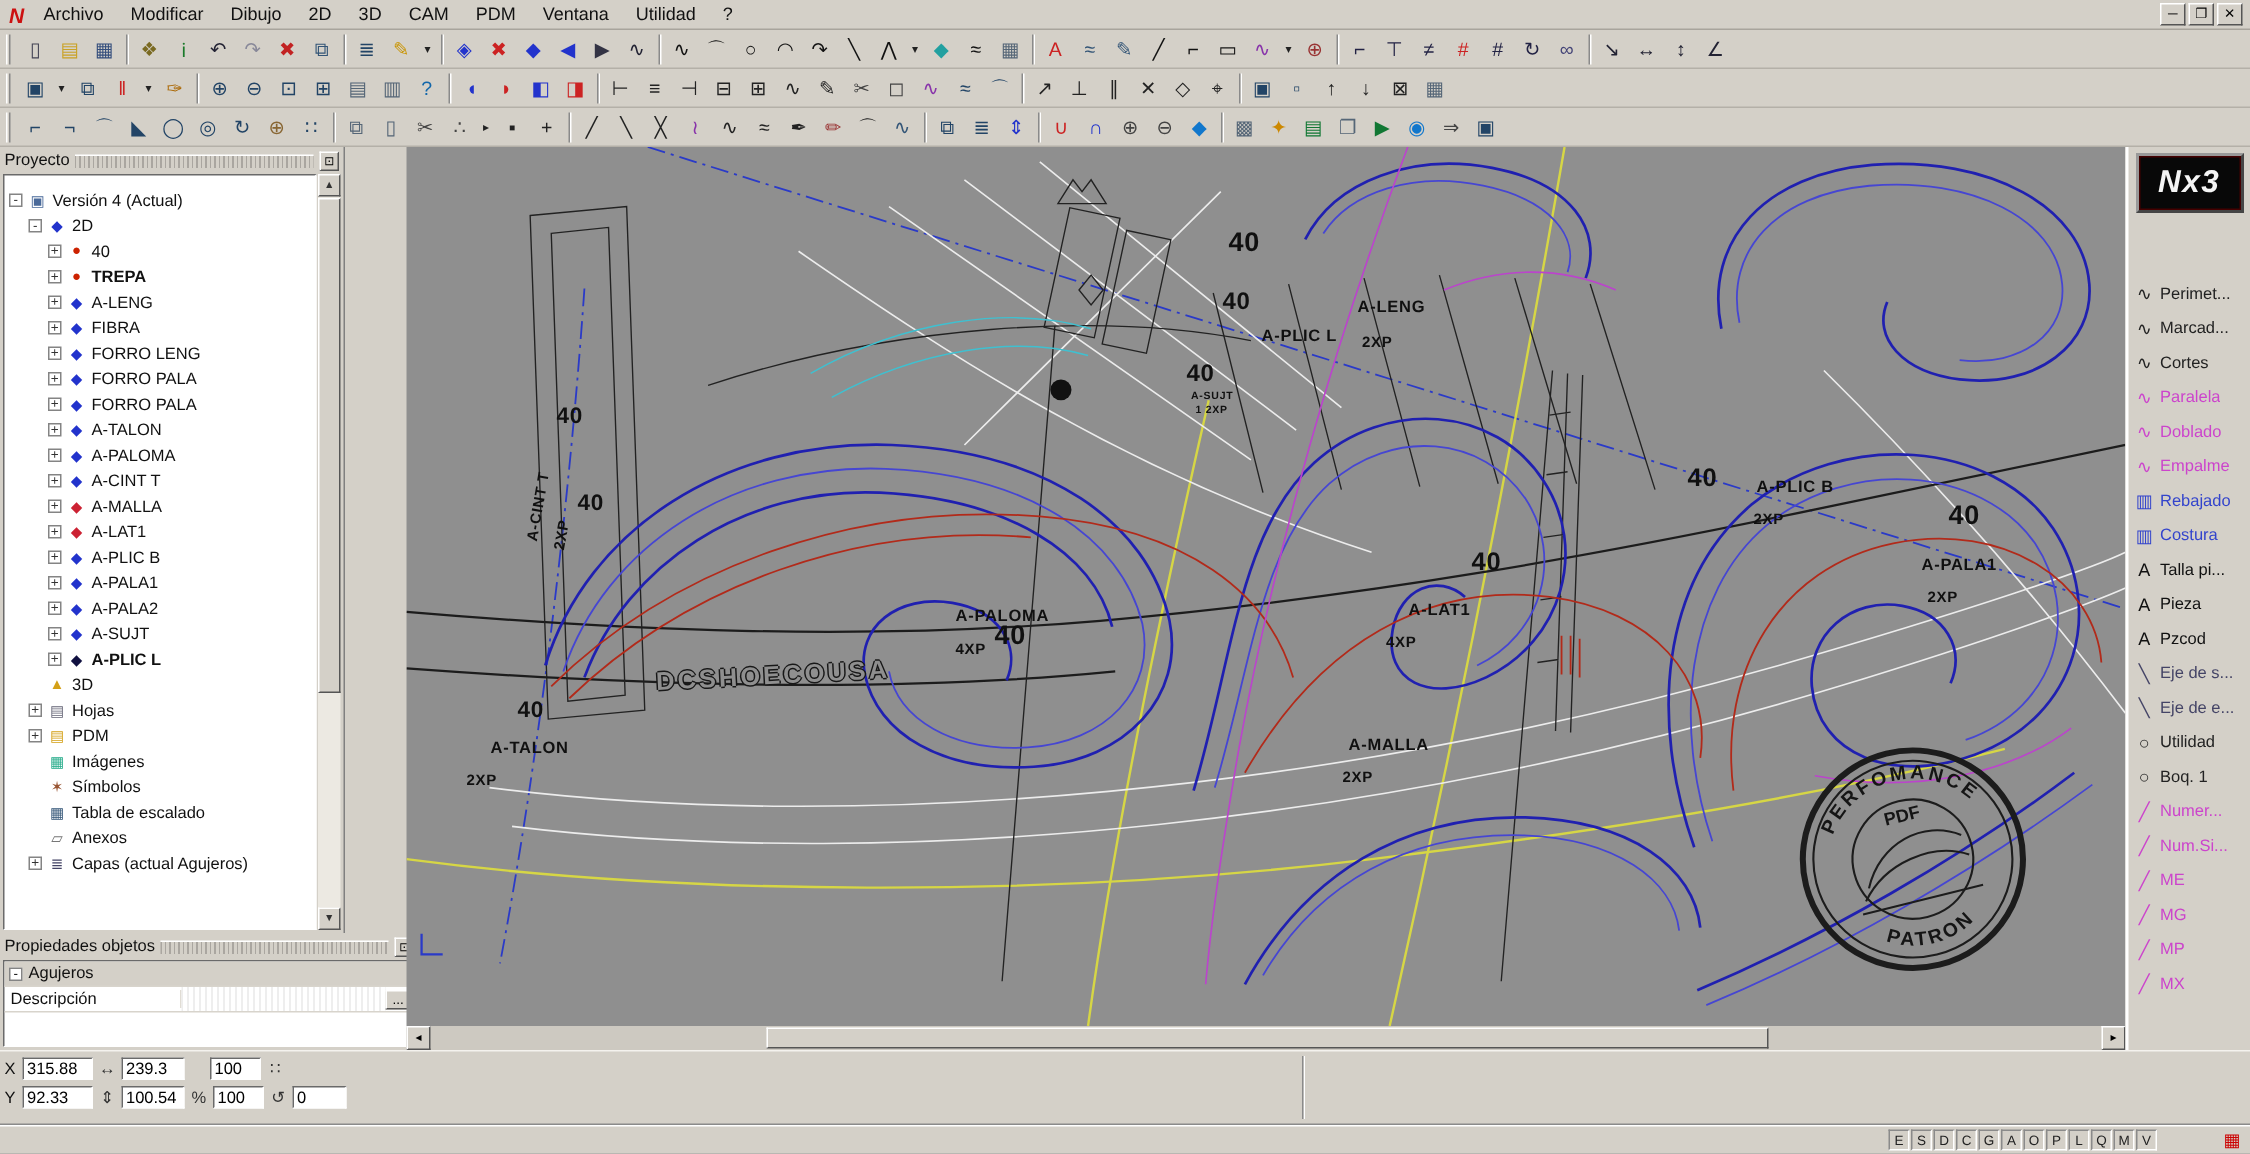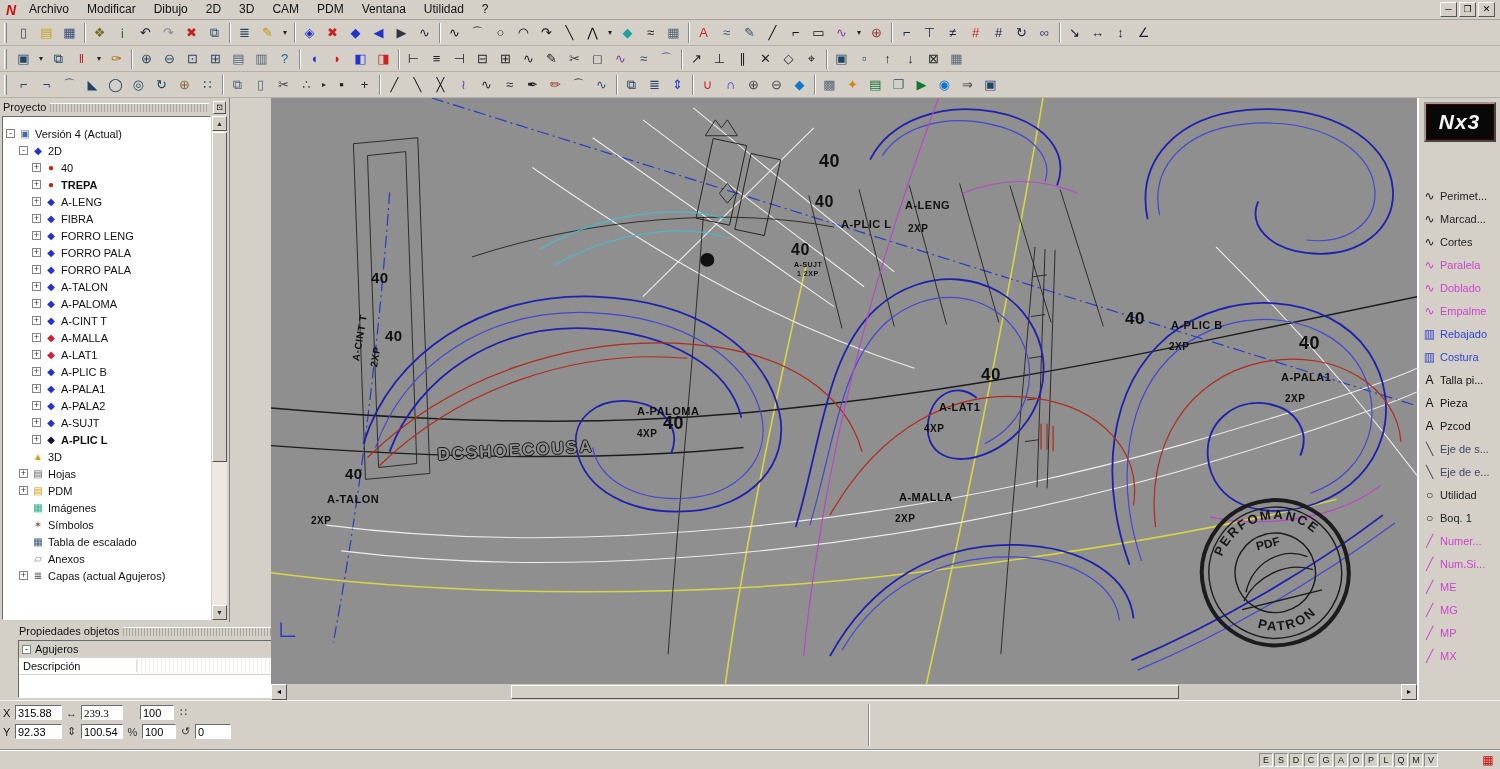--- a/index.html
+++ b/index.html
@@ -33,21 +33,21 @@
 .tree-row{height:17px;display:flex;align-items:center;gap:4px;white-space:nowrap}
 .expander{width:9px;height:9px;flex:0 0 9px;border:1px solid #848484;background:#fff;font-size:9px;line-height:7px;text-align:center;color:#333}
 .expander:empty{border-color:transparent;background:transparent}
 .ticon{width:12px;flex:0 0 12px;text-align:center;font-size:10px}
 .tlabel{font-size:11px}
 .tree-row.bold .tlabel{font-weight:bold}
 #tree-scroll{position:absolute;right:2px;top:18px;width:15px;bottom:2px;background:#ece9e2}
 .sb-btn{position:absolute;left:0;width:15px;height:15px;background:var(--chrome);border:1px solid;border-color:#fff #555 #555 #fff;font-size:7px;text-align:center;line-height:13px;color:#333;padding:0}
 .sb-thumb{position:absolute;left:0;width:15px;background:var(--chrome);border:1px solid;border-color:#fff #555 #555 #fff}
 
-#properties-panel{left:16px;top:622px;width:295px;height:78px;border-right:1px solid #be185d;padding:1px}
+#properties-panel{left:0;top:622px;width:295px;height:78px;border-right:1px solid #be185d;padding:1px}
 #props-body{position:absolute;left:2px;right:2px;top:18px;bottom:2px;background:#fff;border:1px solid;border-color:#6a6a6a #fff #fff #6a6a6a}
 .props-row{height:17px;display:flex;align-items:center;border-bottom:1px solid #d8d4cc}
 .props-row.group{background:var(--chrome);gap:4px;padding-left:3px}
 .props-row .exp{width:9px;height:9px;border:1px solid #848484;background:#fff;font-size:9px;line-height:7px;text-align:center}
 .props-label{font-size:11px;padding-left:4px;width:118px;border-right:1px solid #e0dcd4}
 .props-value{flex:1;height:100%;background:repeating-linear-gradient(90deg,#eee 0 1px,#fff 1px 4px)}
 .props-more{width:17px;height:13px;background:var(--chrome);border:1px solid;border-color:#fff #555 #555 #fff;font-size:9px;line-height:10px;text-align:center;margin-right:17px;padding:0}
 #props-scroll{position:absolute;right:1px;top:1px;width:15px;bottom:1px;background:#ece9e2}
 
 
@@ -673,21 +673,21 @@
         <span class="tool-label">MX</span>
       </div>
     </div>
 </div>
 
 <div id="status-bar">
   <div class="coord-row">
     <span class="coord-label">X</span>
     <input class="field" style="width: 47px;" value="315.88">
     <span class="sicon">↔</span>
-    <input class="field" style="width: 42px; font-family: Liberation Serif, serif;" value="239.3">
+    <input class="field" style="width: 42px;" value="239.3">
     <input class="field" style="width: 34px; margin-left: 14px;" value="100">
     <span class="sicon">∷</span>
   </div>
   <div class="coord-row">
     <span class="coord-label">Y</span>
     <input class="field" style="width: 47px;" value="92.33">
     <span class="sicon">⇕</span>
     <input class="field" style="width: 42px;" value="100.54">
     <span class="sicon">%</span>
     <input class="field" style="width: 34px;" value="100">

